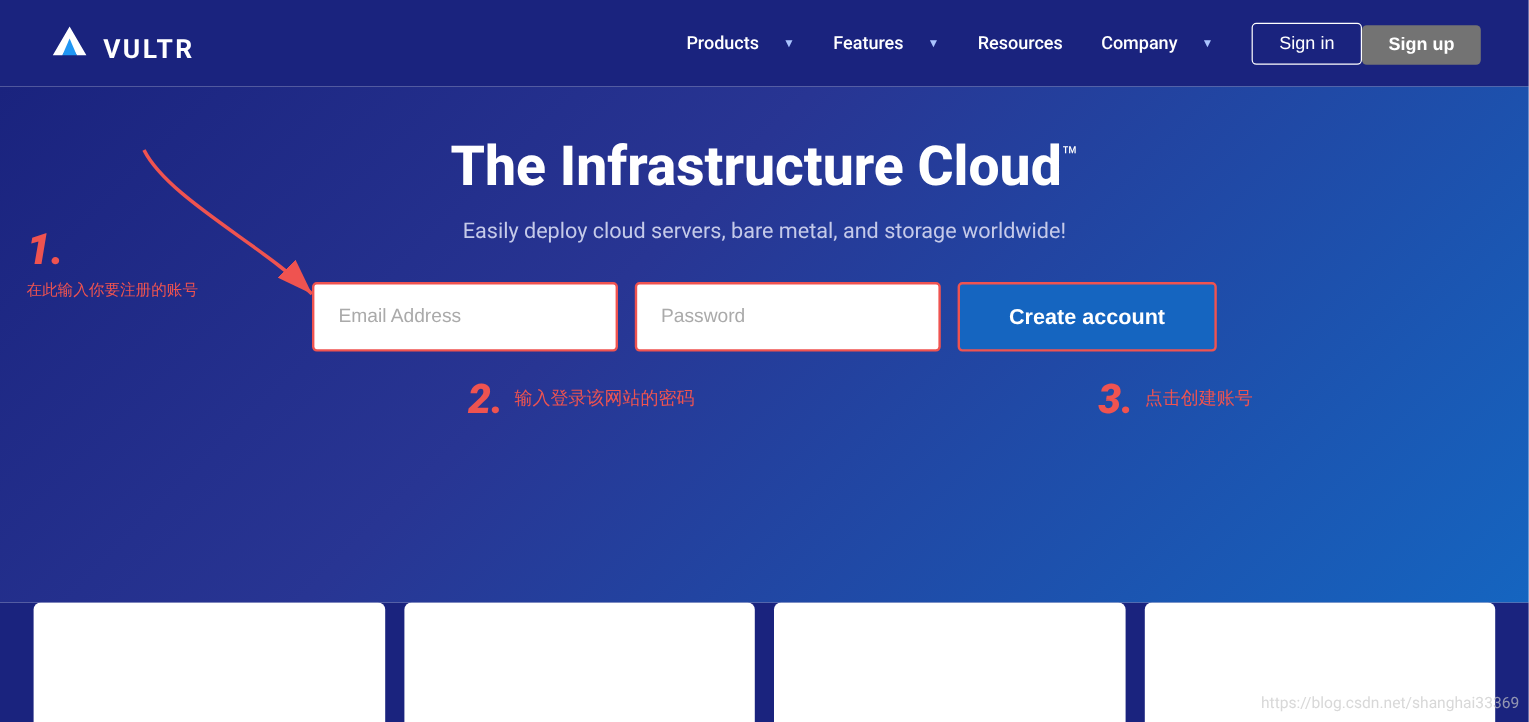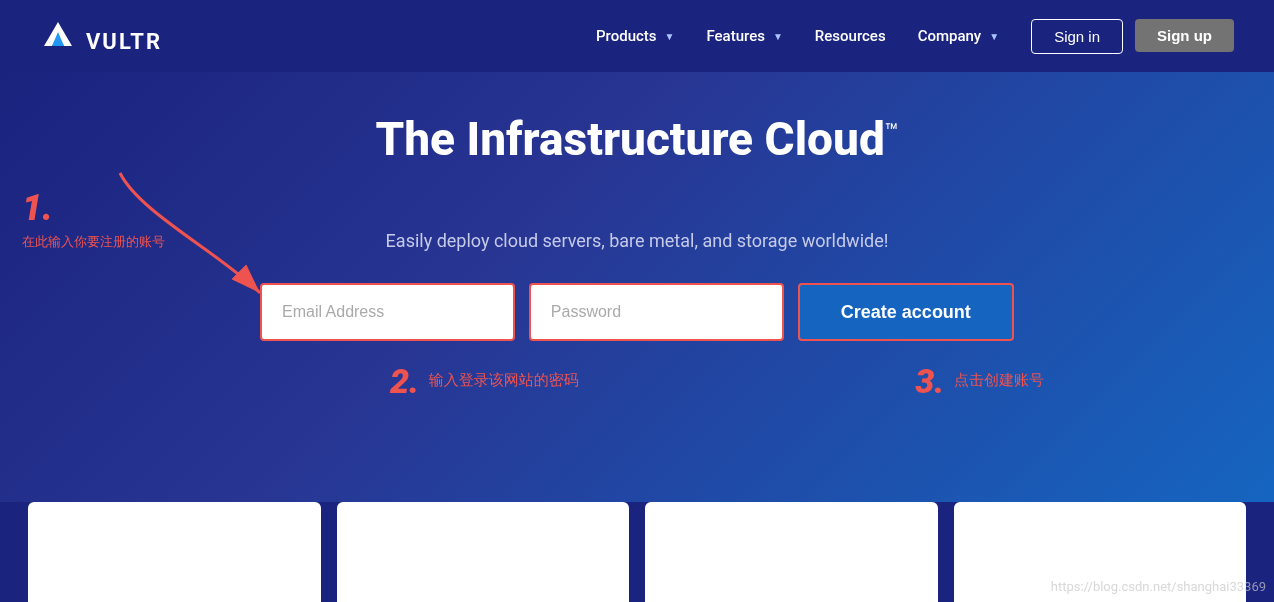--- a/index.html
+++ b/index.html
@@ -38,31 +38,30 @@
       margin-right: 20px;
     }
     .nav-item {
       color: white;
       font-size: 15px;
       font-weight: 500;
       padding: 8px 12px;
       cursor: pointer;
       display: flex;
       align-items: center;
-      gap: 8px;
+      gap: 20px;
       text-decoration: none;
     }
     .chevron {
       font-size: 10px;
       color: #aac4ff;
     }
     .nav-buttons {
       display: flex;
-      gap: 12px;
-      align-items: flex-start;
+      align-items: flex-end;
     }
     .btn-signin {
       background: transparent;
       border: 1.5px solid white;
       color: white;
       padding: 8px 22px;
       font-size: 15px;
       font-weight: 500;
       border-radius: 4px;
       cursor: pointer;
@@ -97,21 +96,20 @@
     }
     .hero-title sup {
       font-size: 22px;
       font-weight: 400;
     }
     .hero-subtitle {
       color: #c5cae9;
       font-size: 18px;
       text-align: center;
       margin-bottom: 32px;
-      margin-top: 48px;
     }
 
     
     .form-row {
       display: flex;
       gap: 0;
       align-items: center;
       position: relative;
     }
     .form-input {

